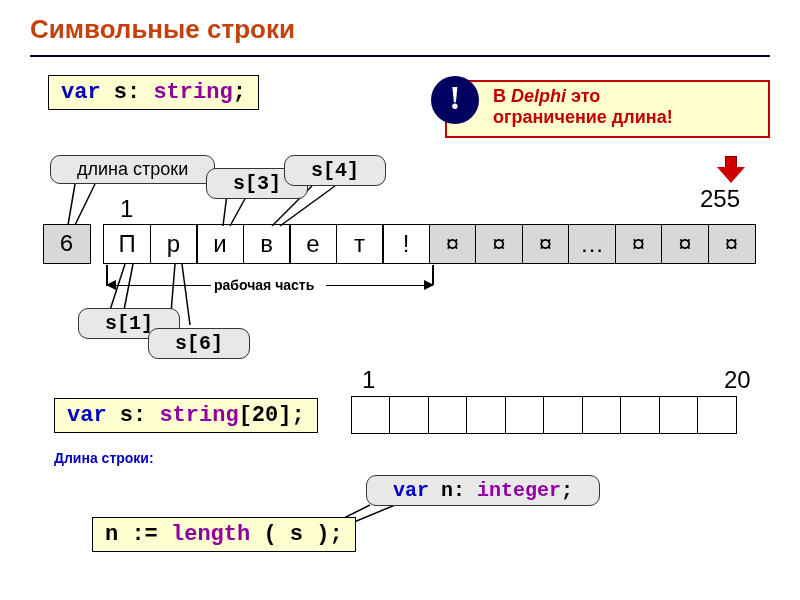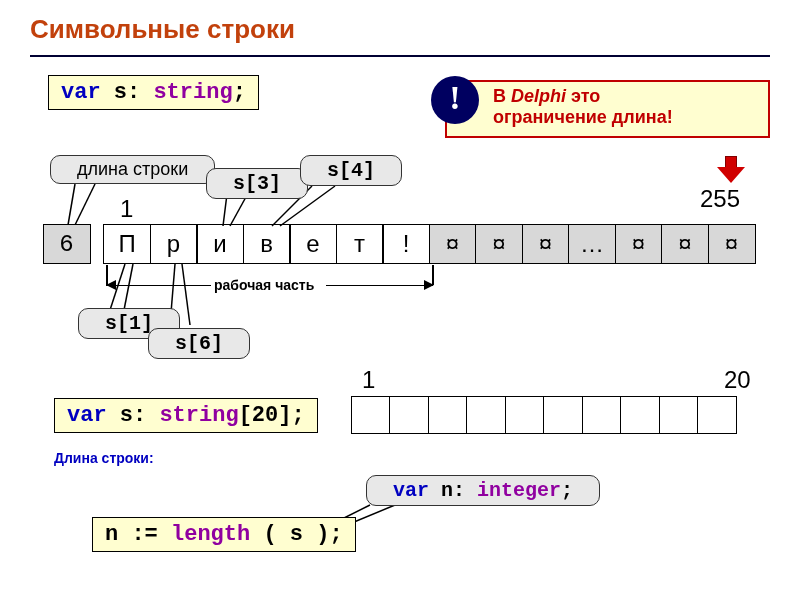--- a/index.html
+++ b/index.html
@@ -179,21 +179,21 @@
   </div>
 </div>
 
 <div class="red-arrow">
   <div class="stem"></div>
   <div class="head"></div>
 </div>
 
 <div class="callout" style="left:50px; top:155px;">длина строки</div>
 <div class="callout mono" style="left:206px; top:168px;">s[3]</div>
-<div class="callout mono" style="left:300px; top:155px;">s[4]</div>
+<div class="callout mono" style="left:284px; top:155px;">s[4]</div>
 
 <svg style="position:absolute; left:0; top:0; width:800px; height:600px; pointer-events:none;">
 
   <line x1="75" y1="184" x2="68" y2="225" stroke="#000" stroke-width="1.5"></line>
   <line x1="95" y1="184" x2="75" y2="225" stroke="#000" stroke-width="1.5"></line>
 
   <line x1="228" y1="186" x2="223" y2="226" stroke="#000" stroke-width="1.5"></line>
   <line x1="252" y1="186" x2="230" y2="226" stroke="#000" stroke-width="1.5"></line>
 
   <line x1="312" y1="186" x2="272" y2="226" stroke="#000" stroke-width="1.5"></line>

